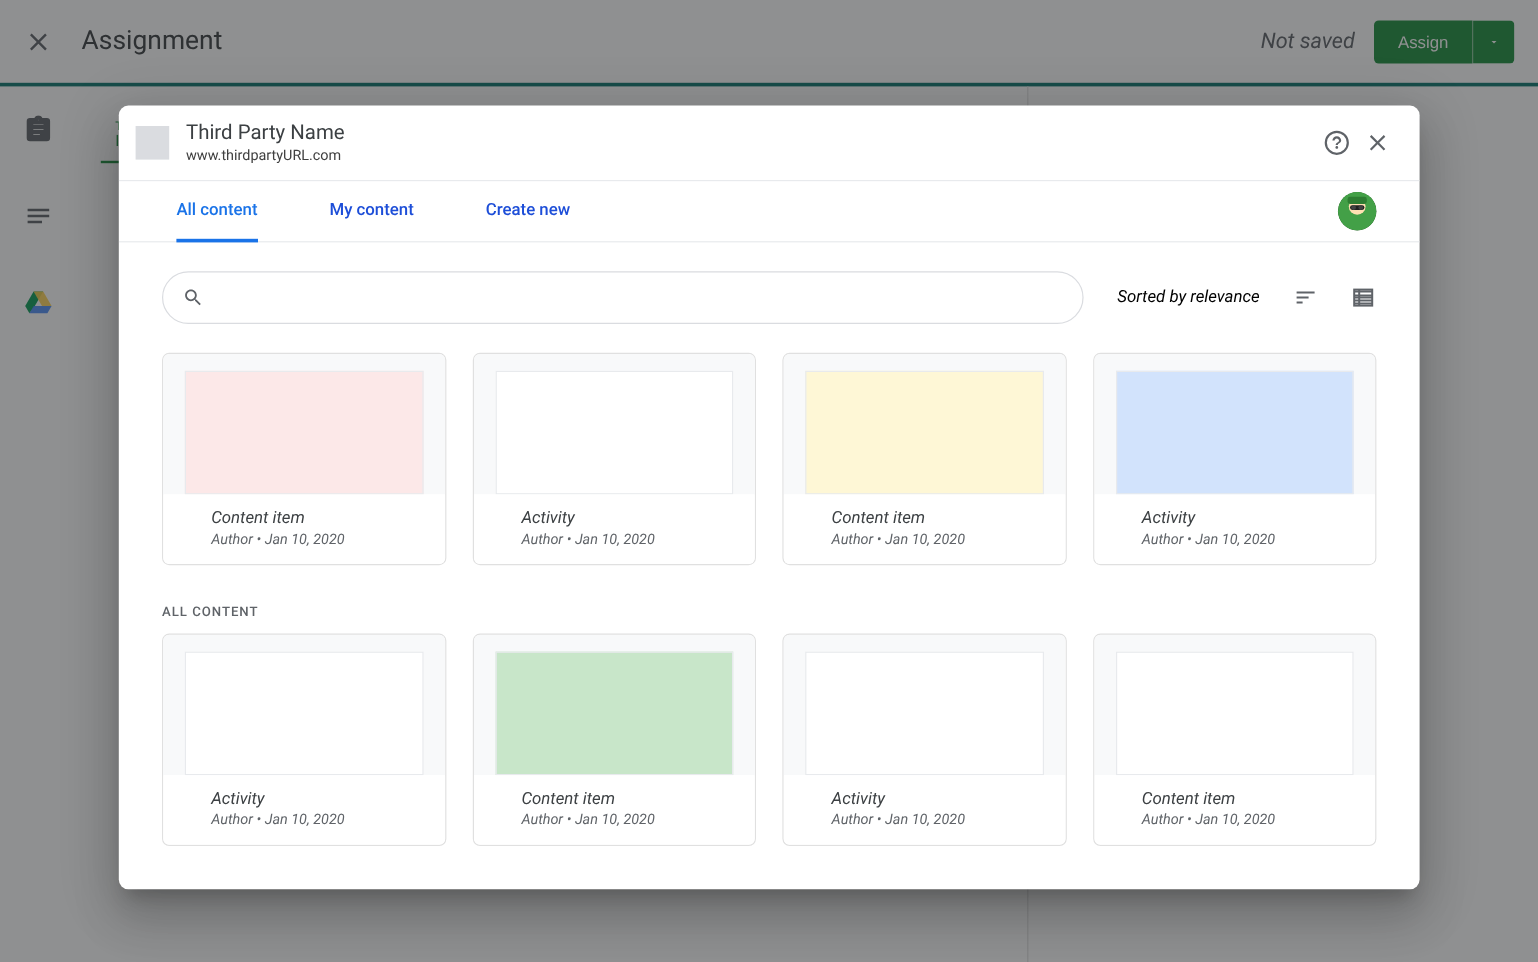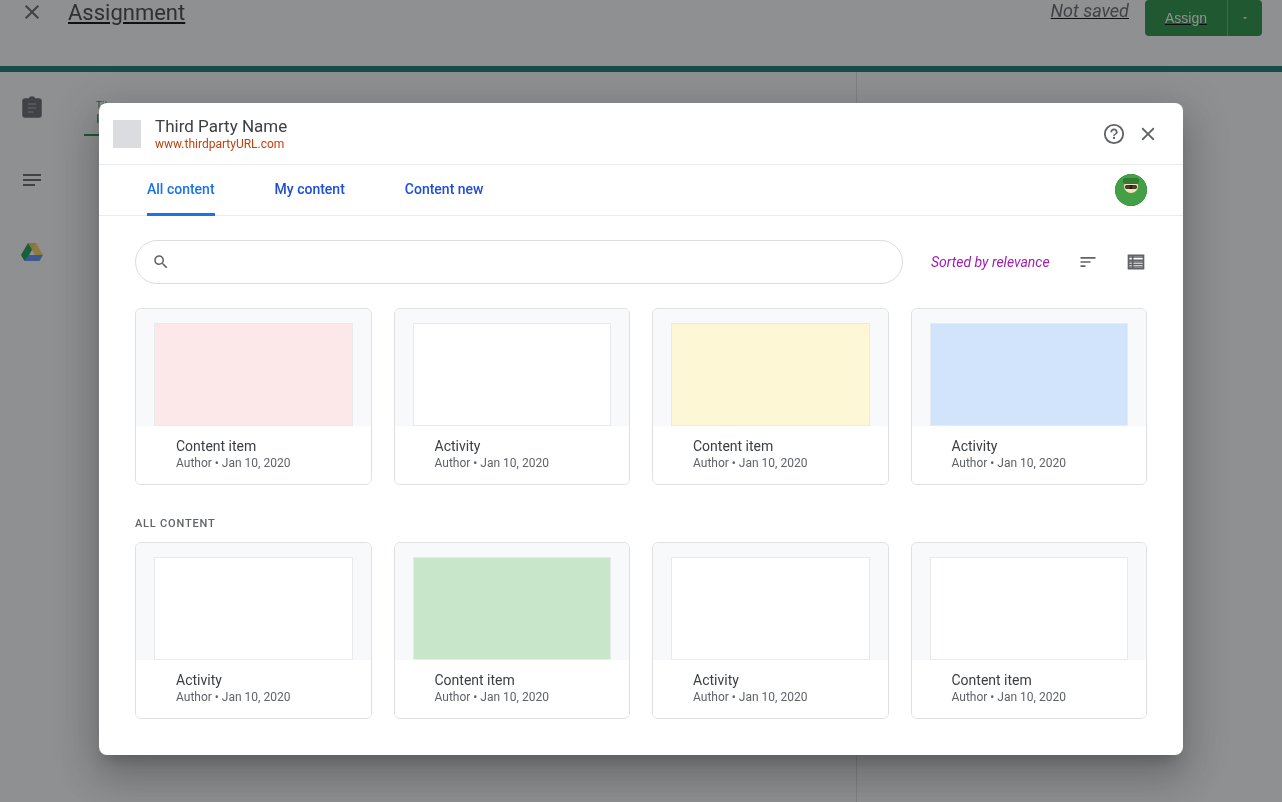--- a/index.html
+++ b/index.html
@@ -1,61 +1,61 @@
 <!DOCTYPE html>
 <html><head>
   <meta charset="utf-8">
   <style>
     * { box-sizing: border-box; margin: 0; padding: 0; }
     body { font-family: 'Google Sans', Roboto, Arial, sans-serif; width: 1282px; height: 802px; overflow: hidden; position: relative; background: #fff; }
     
     
     .bg-page { position: absolute; inset: 0; background: #fff; }
-    .bg-header { height: 72px; border-bottom: 6px solid #0f766e; display: flex; align-items: flex-start; padding: 0 20px; text-decoration: underline; }
+    .bg-header { height: 72px; border-bottom: 3px solid #0f766e; display: flex; align-items: center; padding: 0 20px; }
     .bg-close { width: 24px; height: 24px; color: #5f6368; margin-right: 24px; }
     .bg-title { font-size: 22px; color: #3c4043; flex: 1; }
     .bg-notsaved { font-style: italic; color: #5f6368; font-size: 18px; margin-right: 16px; }
     .assign-btn-group { display: flex; }
     .assign-btn { background: #1e8e3e; color: #fff; border: none; padding: 10px 20px; border-radius: 4px 0 0 4px; font-size: 14px; font-weight: 500; }
     .assign-dd { background: #1e8e3e; color: #fff; border: none; border-left: 1px solid rgba(255,255,255,0.3); padding: 10px 12px; border-radius: 0 4px 4px 0; display: flex; align-items: center; }
     .bg-body { display: flex; height: calc(100% - 72px); }
     .bg-sidebar { width: 64px; display: flex; flex-direction: column; align-items: center; padding-top: 24px; gap: 48px; }
     .bg-sidebar-icon { width: 24px; height: 24px; color: #5f6368; }
     .bg-main { flex: 1; padding: 20px; }
     .bg-tab { display: inline-block; padding: 8px 12px; border-bottom: 2px solid #1e8e3e; color: #1e8e3e; font-size: 13px; }
     .bg-divider { position: absolute; left: 856px; top: 72px; bottom: 0; width: 1px; background: #e0e0e0; }
     
     
-    .overlay { position: absolute; inset: 0; background: rgba(32,33,36,0.5); display: flex; align-items: center; justify-content: center; padding-top: 56px; }
+    .overlay { position: absolute; inset: 0; background: rgba(32,33,36,0.5); display: flex; align-items: flex-start; justify-content: center; padding-top: 88px; }
     .modal { width: 1084px; background: #fff; border-radius: 8px; box-shadow: 0 11px 15px -7px rgba(0,0,0,0.2), 0 24px 38px 3px rgba(0,0,0,0.14), 0 9px 46px 8px rgba(0,0,0,0.12); overflow: hidden; }
     
     .modal-header { display: flex; align-items: center; padding: 12px 24px 12px 14px; border-bottom: 1px solid #e8eaed; }
     .modal-logo { width: 28px; height: 28px; background: #dadce0; margin-right: 14px; }
     .modal-title-wrap { flex: 1; }
     .modal-title { font-size: 17px; color: #3c4043; font-weight: 400; line-height: 1.3; }
-    .modal-url { font-size: 12px; color: #c2410c; line-height: 1.3; }
+    .modal-url { font-size: 12px; color: #404040; line-height: 1.3; }
     .header-icon { width: 22px; height: 22px; color: #5f6368; margin-left: 12px; cursor: pointer; }
     
     .modal-tabs { display: flex; align-items: center; padding: 0 48px 0 48px; border-bottom: 1px solid #e8eaed; position: relative; }
     .tab { padding: 16px 0; margin-right: 60px; font-size: 14px; color: #1d4ed8; cursor: pointer; border-bottom: 3px solid transparent; margin-bottom: -1px; font-weight: 500; }
     .tab.active { color: #1a73e8; border-bottom-color: #1a73e8; }
     .avatar { position: absolute; right: 36px; width: 32px; height: 32px; border-radius: 50%; background: radial-gradient(circle at 50% 35%, #f9c23c 0%, #f9c23c 25%, #2c7a2c 25%, #2c7a2c 50%, #1a5e1a 50%); overflow: hidden; }
     .avatar svg { width: 100%; height: 100%; }
     
     .modal-body { padding: 24px 36px 36px 36px; }
     .search-row { display: flex; align-items: center; gap: 28px; margin-bottom: 24px; }
     .search-wrap { flex: 0 0 768px; display: flex; align-items: center; border: 1px solid #dadce0; border-radius: 24px; padding: 8px 16px; height: 44px; }
     .search-icon { width: 18px; height: 18px; color: #5f6368; margin-right: 12px; }
     .search-input { flex: 1; border: none; outline: none; font-size: 14px; }
-    .sorted-label { color: #a21caf; font-style: italic; font-size: 14px; }
+    .sorted-label { color: #000000; font-style: italic; font-size: 14px; }
     .view-icon { width: 20px; height: 20px; color: #5f6368; cursor: pointer; }
     
     .section-header { font-size: 11px; font-weight: 500; letter-spacing: 0.8px; color: #5f6368; margin-bottom: 12px; }
     .cards { display: grid; grid-template-columns: repeat(4, 1fr); gap: 22px; margin-bottom: 32px; }
-    .card { border: 1px solid #e0e0e0; border-radius: 6px; overflow: hidden; cursor: pointer; }
+    .card { border: 1px solid #e0e0e0; border-radius: 6px; overflow: hidden; cursor: pointer; font-style: italic; }
     .card-preview { height: 117px; padding: 14px 18px 0 18px; background: #f8f9fa; }
     .card-preview-inner { width: 100%; height: 100%; background: #fff; border: 1px solid #e8eaed; }
     .card-info { padding: 12px 40px 14px 40px; background: #fff; }
     .card-title { font-size: 14px; color: #3c4043; margin-bottom: 2px; }
     .card-meta { font-size: 12px; color: #5f6368; }
   </style>
 </head>
 <body>
 
 <div class="bg-page">
@@ -114,21 +114,21 @@
           <path fill="currentColor" d="M12 17.5c.69 0 1.25-.56 1.25-1.25S12.69 15 12 15s-1.25.56-1.25 1.25.56 1.25 1.25 1.25zM12 6c-2.21 0-4 1.79-4 4h2c0-1.1.9-2 2-2s2 .9 2 2c0 2-3 1.75-3 4h2c0-1.5 3-1.75 3-4 0-2.21-1.79-4-4-4z"></path>
         </svg>
       <svg class="header-icon" viewBox="0 0 24 24">
           <path fill="currentColor" d="M19 6.41L17.59 5 12 10.59 6.41 5 5 6.41 10.59 12 5 17.59 6.41 19 12 13.41 17.59 19 19 17.59 13.41 12z"></path>
         </svg>
     </div>
 
     <div class="modal-tabs">
       <div class="tab active">All content</div>
       <div class="tab">My content</div>
-      <div class="tab">Content new</div>
+      <div class="tab">Create new</div>
       <div class="avatar">
         <svg viewBox="0 0 32 32">
             <circle cx="16" cy="16" r="16" fill="#43a047"></circle>
             <circle cx="16" cy="12" r="7" fill="#ffe0b2"></circle>
             <rect x="8" y="4" width="16" height="6" rx="2" fill="#2e7d32"></rect>
             <rect x="10" y="11" width="12" height="4" rx="2" fill="#212121"></rect>
             <circle cx="13" cy="13" r="2" fill="#424242"></circle>
             <circle cx="19" cy="13" r="2" fill="#424242"></circle>
           </svg>
       </div>

